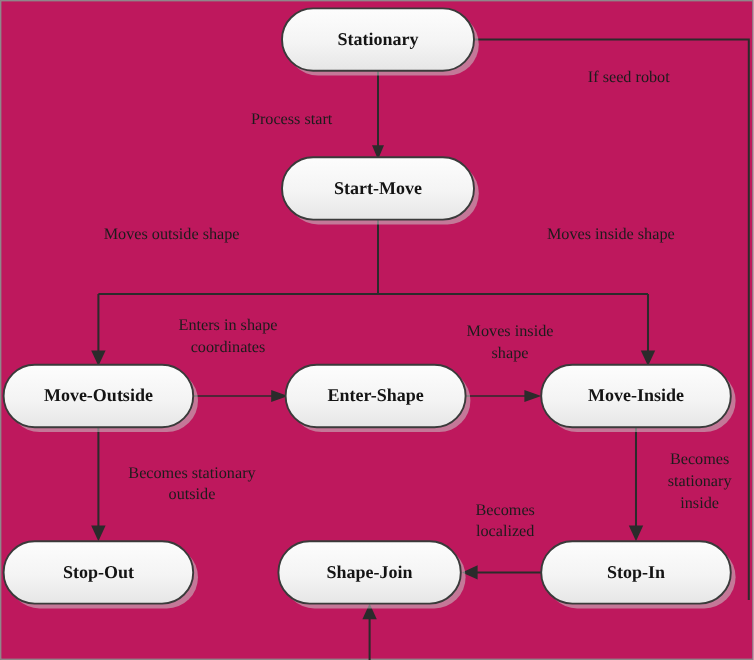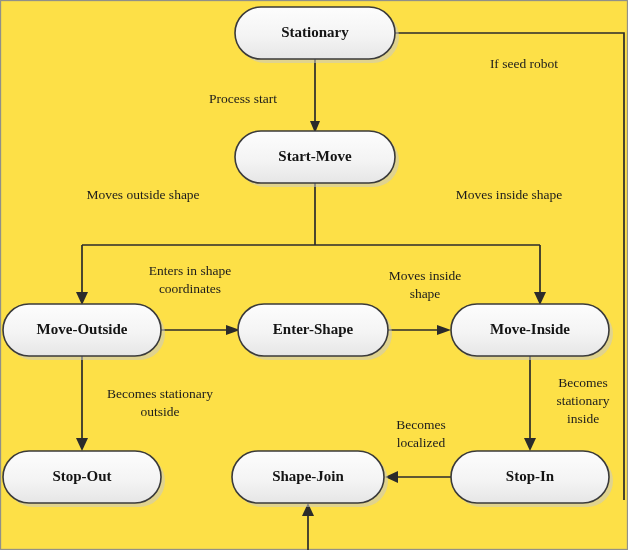--- a/index.html
+++ b/index.html
@@ -4,21 +4,21 @@
 <style>
   html, body {
     margin: 0;
     padding: 0;
     background: #ffffff;
   }
   #canvas {
     position: relative;
     width: 628px;
     height: 550px;
-    background: #fde047;
+    background: #be185d;
     overflow: hidden;
     font-family: "Liberation Serif", "DejaVu Serif", serif;
   }
   #diagram-svg {
     position: absolute;
     left: 0;
     top: 0;
     width: 628px;
     height: 550px;
   }

